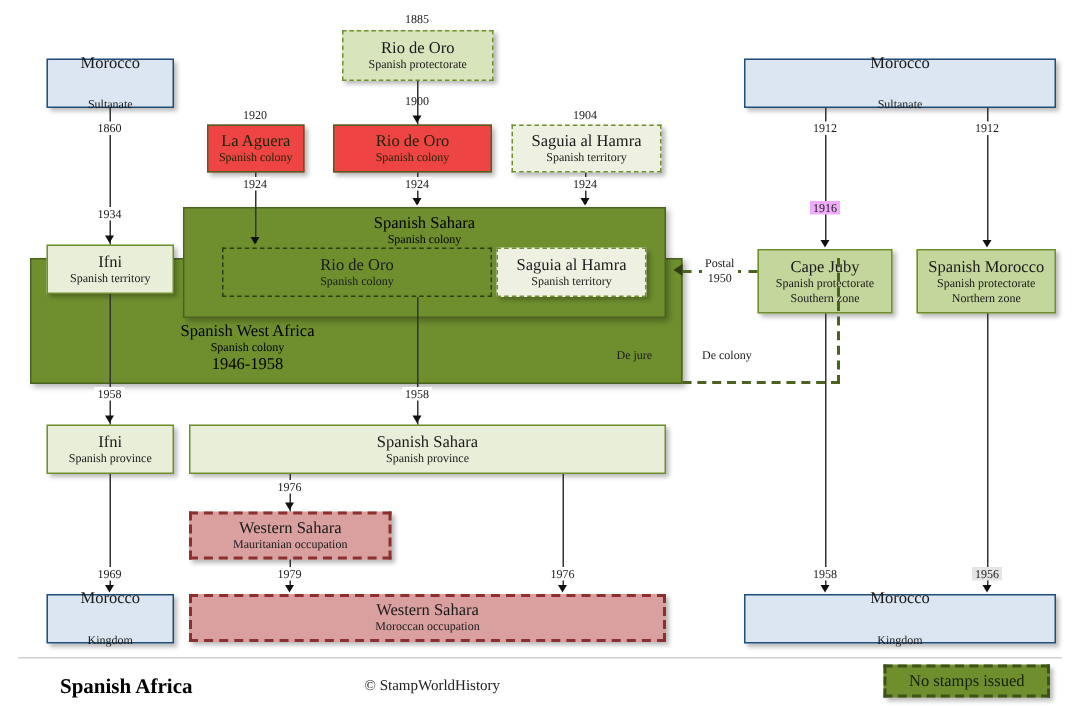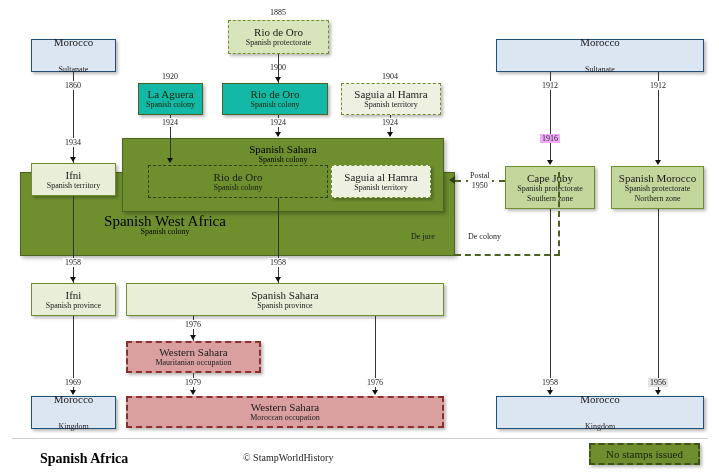--- a/index.html
+++ b/index.html
@@ -7,21 +7,21 @@
   #canvas{position:relative;width:719px;height:475px;background:#ffffff;overflow:hidden;}
 
   .node{position:absolute;box-sizing:border-box;display:flex;flex-direction:column;
         align-items:center;justify-content:center;text-align:center;
         box-shadow:2px 2px 3px rgba(0,0,0,0.28);}
   .node .t1{font-size:11px;line-height:12px;color:#1a1a1a;}
   .node .t2{font-size:8px;line-height:9.5px;color:#1a1a1a;}
 
   
   .blue{background:#dce6f2;border:1.6px solid #1f4e79;gap:17px;}
-  .greenDark{background:#14b8a6;border:1.4px solid #4c6220;}
+  .greenDark{background:#ef4444;border:1.4px solid #4c6220;}
   .greenDarkDash{background:#6f8f2f;border:2px dashed #3f5219;}
   .greenMid{background:#c3d69b;border:1.4px solid #6f8f2f;}
   .greenLightDash{background:#d8e4bc;border:1.8px dashed #6f8f2f;}
   .creamDash{background:#eef1e2;border:1.8px dashed #6f8f2f;}
   .creamSolid{background:#e9eed8;border:1.4px solid #6f8f2f;}
   .roseDash{background:#daa0a0;border:2px dashed #8c2f2f;}
   .plainDashOnGreen{background:transparent;border:1.6px dashed #2f3d14;box-shadow:none;}
 
   
   .block{position:absolute;box-sizing:border-box;box-shadow:2px 2px 4px rgba(0,0,0,0.3);}
@@ -49,22 +49,23 @@
 <div id="canvas">
 
   <div class="block" style="left:20px;top:172px;width:435px;height:84px;background:#6f8f2f;border:1.4px solid #4c6220;"></div>
   <div class="block" style="left:122px;top:138px;width:322px;height:74px;background:#6f8f2f;border:1.4px solid #4c6220;"></div>
 
   <div style="position:absolute;left:122px;top:143px;width:322px;text-align:center;">
     <div class="t1" style="font-size:11px;line-height:12px;">Spanish Sahara</div>
     <div class="t2" style="font-size:8px;line-height:10px;">Spanish colony</div>
   </div>
   <div style="position:absolute;left:30px;top:215px;width:270px;text-align:center;">
-    <div class="t1" style="font-size:15px;line-height:12px;">Spanish West Africa</div>
+    <div class="t1" style="font-size:11px;line-height:12px;">Spanish West Africa</div>
     <div class="t2" style="font-size:8px;line-height:10px;">Spanish colony</div>
+    <div class="t3" style="font-size:11px;line-height:13px;">1946-1958</div>
   </div>
 
   <div class="node plainDashOnGreen" style="left:148px;top:165px;width:180px;height:33px;">
     <div class="t1">Rio de Oro</div>
     <div class="t2">Spanish  colony</div>
   </div>
 
   <div class="node creamDash" style="left:331px;top:165px;width:100px;height:33px;">
     <div class="t1">Saguia al Hamra</div>
     <div class="t2">Spanish  territory</div>

